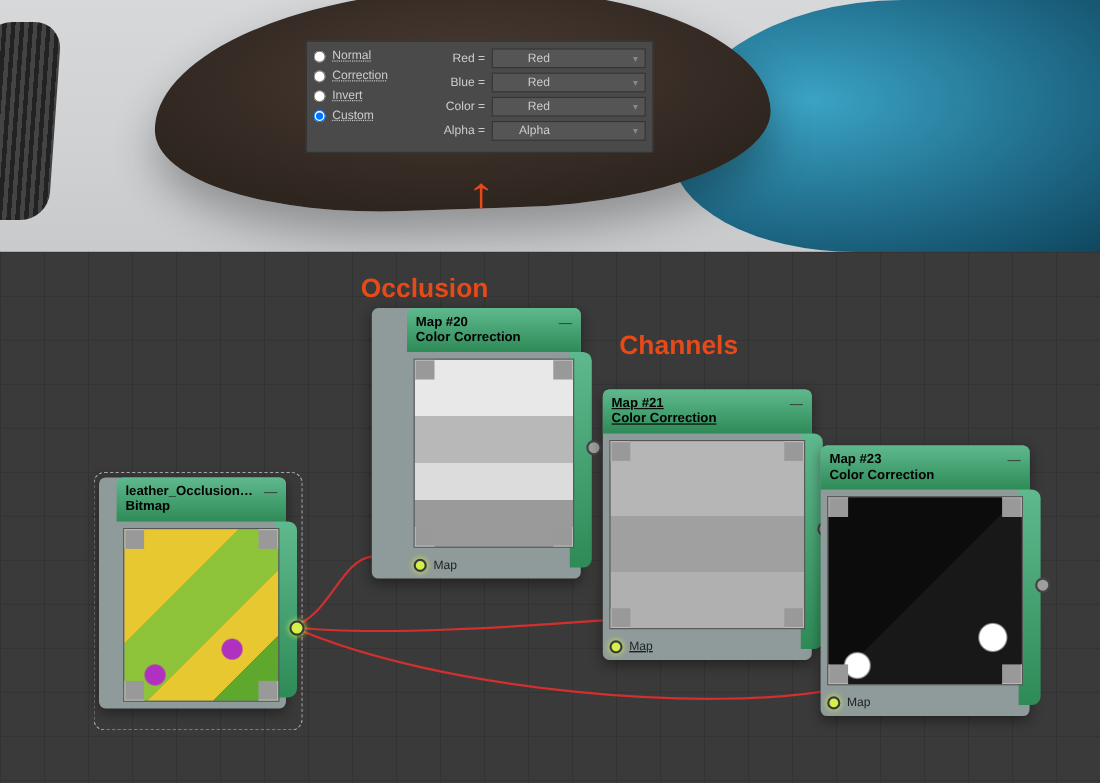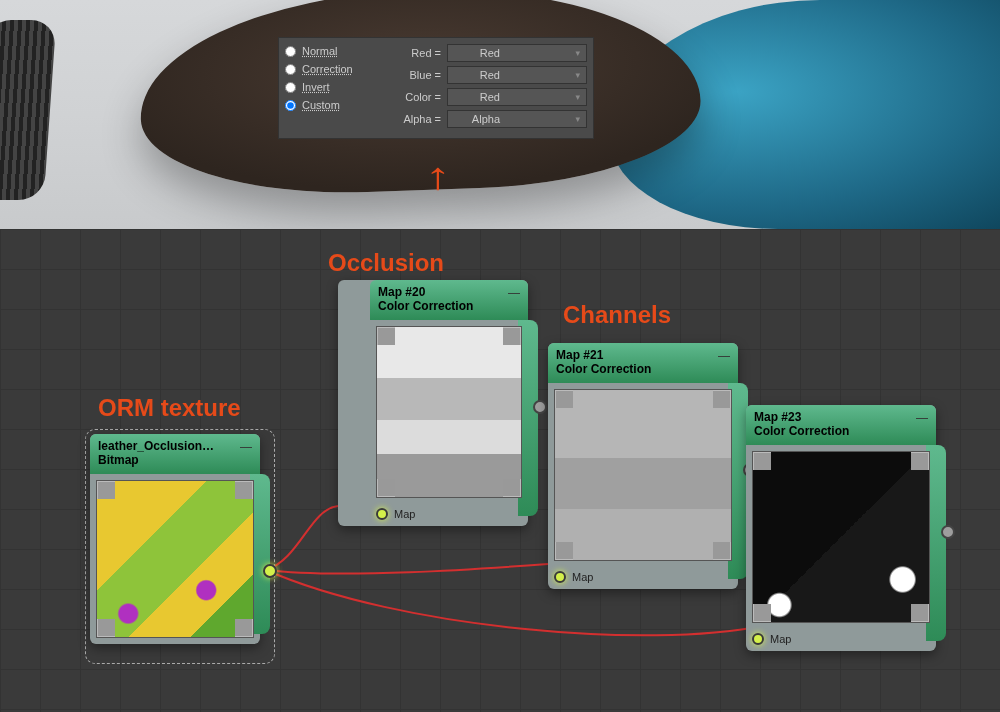--- a/index.html
+++ b/index.html
@@ -154,24 +154,23 @@
 <div class="editor">
 
   <svg class="wires">
     <path d="M 266 341 C 300 330, 310 280, 338 277"></path>
     <path d="M 266 341 C 340 350, 480 340, 548 335"></path>
     <path d="M 266 341 C 400 400, 650 420, 762 397"></path>
   </svg>
 
   <div class="annot" style="top:20px; left:328px;">Occlusion</div>
   <div class="annot" style="top:72px; left:563px;">Channels</div>
-  <div class="annot" style="top:165px; left:98px;">ORM texture</div>
 
   <div class="dashed" style="position:absolute; top:200px; left:85px; width:190px; height:235px;"></div>
-  <div class="node" style="top:205px; left:90px; width:170px;">
+  <div class="node" style="top:205px; left:90px; width:170px;padding-left:16px;">
     <div class="node-side"></div>
     <div class="node-header">
       <div class="title">leather_Occlusion…</div>
       <div class="type">Bitmap</div>
       <div class="dash">—</div>
     </div>
     <div class="node-body">
       <div class="thumb thumb-orm" style="height:158px;">
         <div class="thumb-corner" style="top:0;left:0;border-right:none;border-bottom:none;"></div>
         <div class="thumb-corner" style="top:0;right:0;border-left:none;border-bottom:none;"></div>
@@ -197,21 +196,21 @@
         <div class="thumb-corner" style="bottom:0;right:0;border-left:none;border-top:none;"></div>
       </div>
     </div>
     <div class="input-row">
       <div class="port-in"></div>
       <span>Map</span>
     </div>
     <div class="port-side" style="top:120px; right:-19px;"></div>
   </div>
 
-  <div class="node" style="top:114px; left:548px; width:190px;">
+  <div class="node" style="top:125px; left:548px; width:190px;text-decoration:underline;">
     <div class="node-side"></div>
     <div class="node-header">
       <div class="title">Map #21</div>
       <div class="type">Color Correction</div>
       <div class="dash">—</div>
     </div>
     <div class="node-body">
       <div class="thumb thumb-rough" style="height:172px;">
         <div class="thumb-corner" style="top:0;left:0;border-right:none;border-bottom:none;"></div>
         <div class="thumb-corner" style="top:0;right:0;border-left:none;border-bottom:none;"></div>

